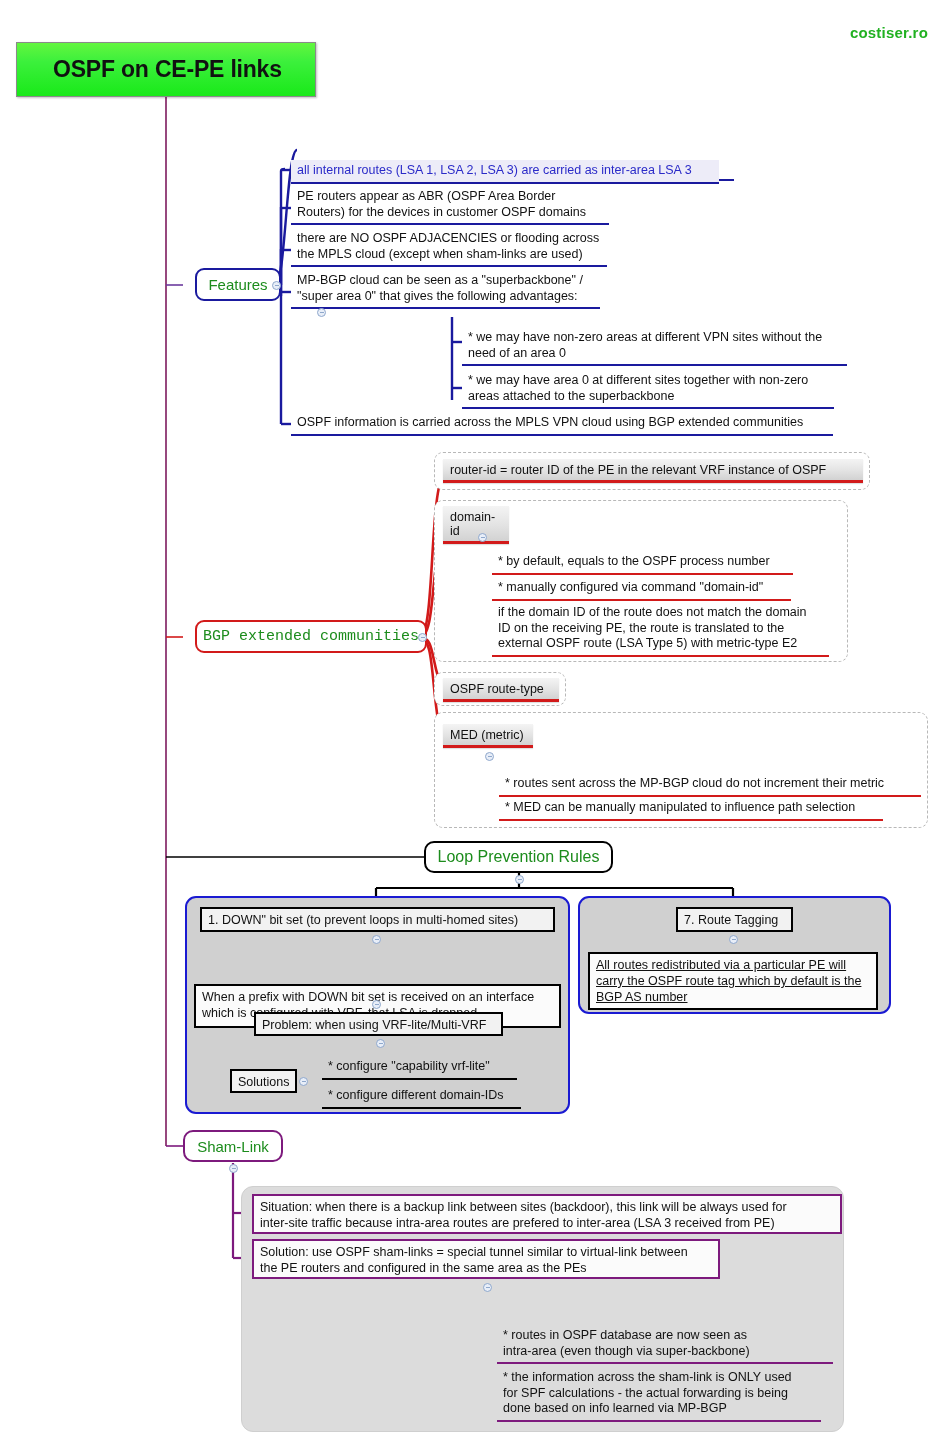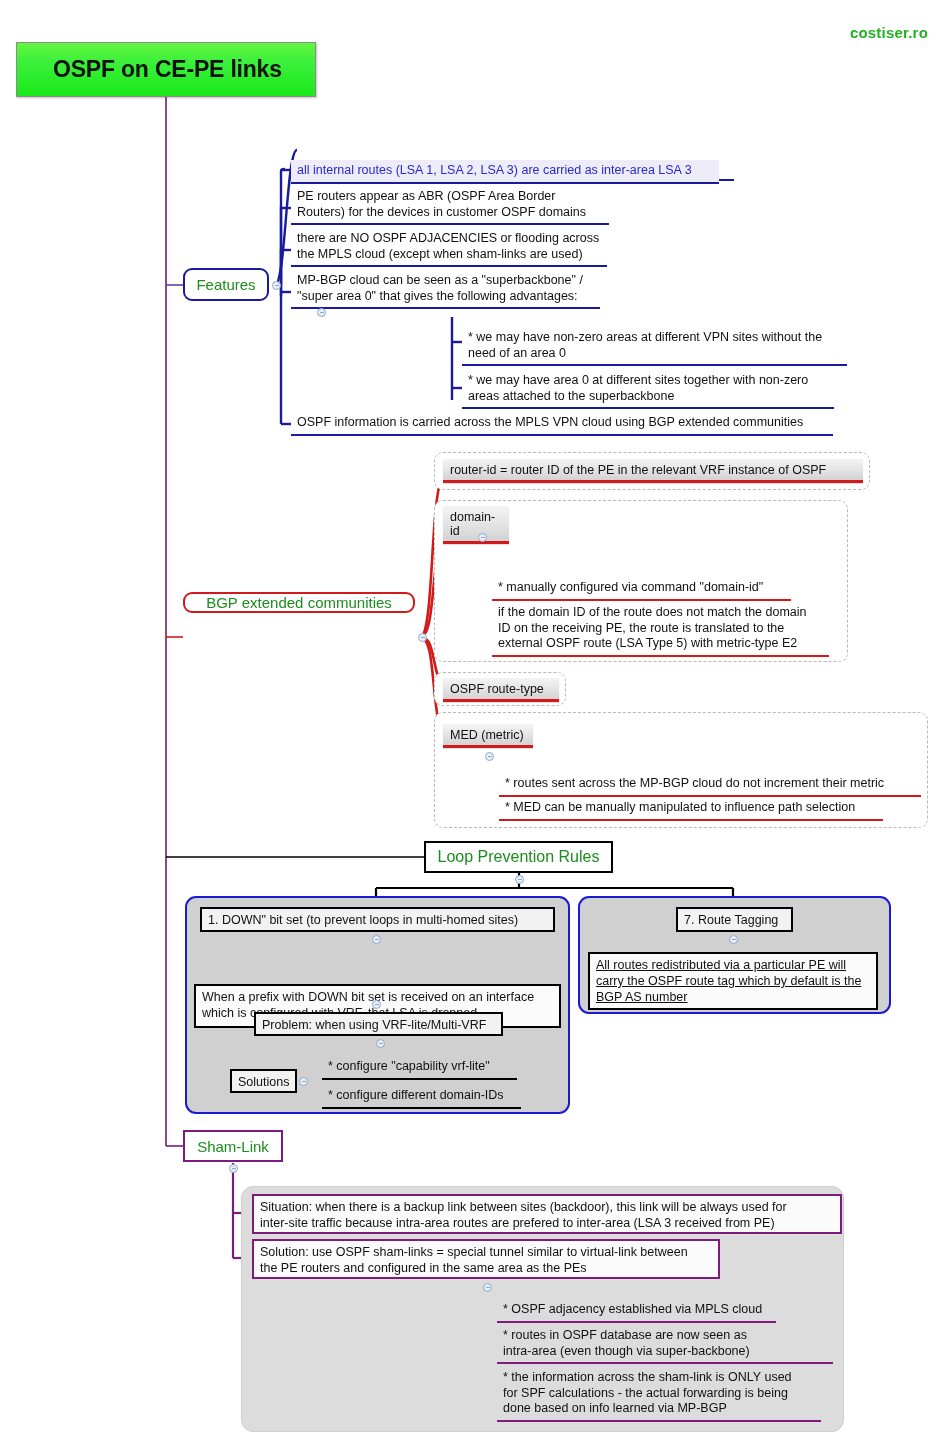--- a/index.html
+++ b/index.html
@@ -35,30 +35,31 @@
   .root-node span{
     font-size:23px;font-weight:bold;color:#111;padding-left:36px;
     letter-spacing:-.2px;
   }
 
   
   .branch{
     position:absolute;box-sizing:border-box;
     display:flex;align-items:center;justify-content:center;
     background:#ffffff;
+    border-radius:10px;
   }
   .branch span{font-size:15px;line-height:1;}
-  .branch.rounded{border-radius:9px;}
+  .branch.rounded{border-radius:9px;margin-left:12px;}
 
   .b-features{left:183px;top:268px;width:86px;height:33px;
     border:2.5px solid #1a1a9e;border-radius:9px;}
   .b-features span{color:#1c8c1c;}
 
-  .b-bgp{left:183px;top:592px;width:232px;height:21px;
-    border:2.5px solid #d21a1a;border-radius:9px;}
+  .b-bgp{left:183px;top:620px;width:232px;height:33px;
+    border:2.5px solid #d21a1a;border-radius:9px;font-family:Liberation Mono, monospace;}
   .b-bgp span{color:#1c8c1c;}
 
   .b-loop{left:424px;top:841px;width:189px;height:32px;
     border:2px solid #000000;}
   .b-loop span{color:#1c8c1c;font-size:16px;}
 
   .b-sham{left:183px;top:1130px;width:100px;height:32px;
     border:2.5px solid #7d1a7d;}
   .b-sham span{color:#1c8c1c;}
 
@@ -225,20 +226,21 @@
     <span>BGP extended communities</span>
   </div>
   <div class="knob" style="left:418px;top:633px;"></div>
 
   <div class="dashbox" style="left:434px;top:452px;width:436px;height:38px;"></div>
   <div class="chip" style="left:443px;top:459px;width:420px;">router-id = router ID of the PE in the relevant VRF instance of OSPF</div>
 
   <div class="dashbox" style="left:434px;top:500px;width:414px;height:162px;"></div>
   <div class="chip" style="left:443px;top:506px;width:66px;">domain-id</div>
   <div class="knob" style="left:478px;top:533px;"></div>
+  <div class="leaf red" style="left:492px;top:551px;width:301px;">* by default, equals to the OSPF process number</div>
   <div class="leaf red" style="left:492px;top:577px;width:299px;">* manually configured via command "domain-id"</div>
   <div class="leaf red" style="left:492px;top:602px;width:337px;">if the domain ID of the route does not match the domain
 ID on the receiving PE, the route is translated to the
 external OSPF route (LSA Type 5) with metric-type E2</div>
 
   <div class="dashbox" style="left:434px;top:672px;width:132px;height:34px;"></div>
   <div class="chip" style="left:443px;top:678px;width:116px;">OSPF route-type</div>
 
   <div class="dashbox" style="left:434px;top:712px;width:494px;height:116px;"></div>
   <div class="chip" style="left:443px;top:724px;width:90px;">MED (metric)</div>
@@ -276,20 +278,19 @@
   </div>
   <div class="knob" style="left:229px;top:1164px;"></div>
 
   <div class="panel-sham" style="left:241px;top:1186px;width:603px;height:246px;"></div>
   <div class="pbox" style="left:252px;top:1194px;width:590px;height:40px;">Situation: when there is a backup link between sites (backdoor), this link will be always used for
 inter-site traffic because intra-area routes are prefered to inter-area (LSA 3 received from PE)</div>
   <div class="pbox" style="left:252px;top:1239px;width:468px;height:40px;">Solution: use OSPF sham-links = special tunnel similar to virtual-link between
 the PE routers and configured in the same area as the PEs</div>
   <div class="knob" style="left:483px;top:1283px;"></div>
 
-  <div class="leaf purple" style="left:497px;top:1299px;width:279px;">* OSPF adjacency established via MPLS cloud</div>
   <div class="leaf purple" style="left:497px;top:1367px;width:324px;">* the information across the sham-link is ONLY used
 for SPF calculations - the actual forwarding is being
 done based on info learned via MP-BGP</div>
   <div class="leaf purple" style="left:497px;top:1325px;width:336px;">* routes in OSPF database are now seen as
 intra-area (even though via super-backbone)</div>
 
 </div>
 
 </body></html>

